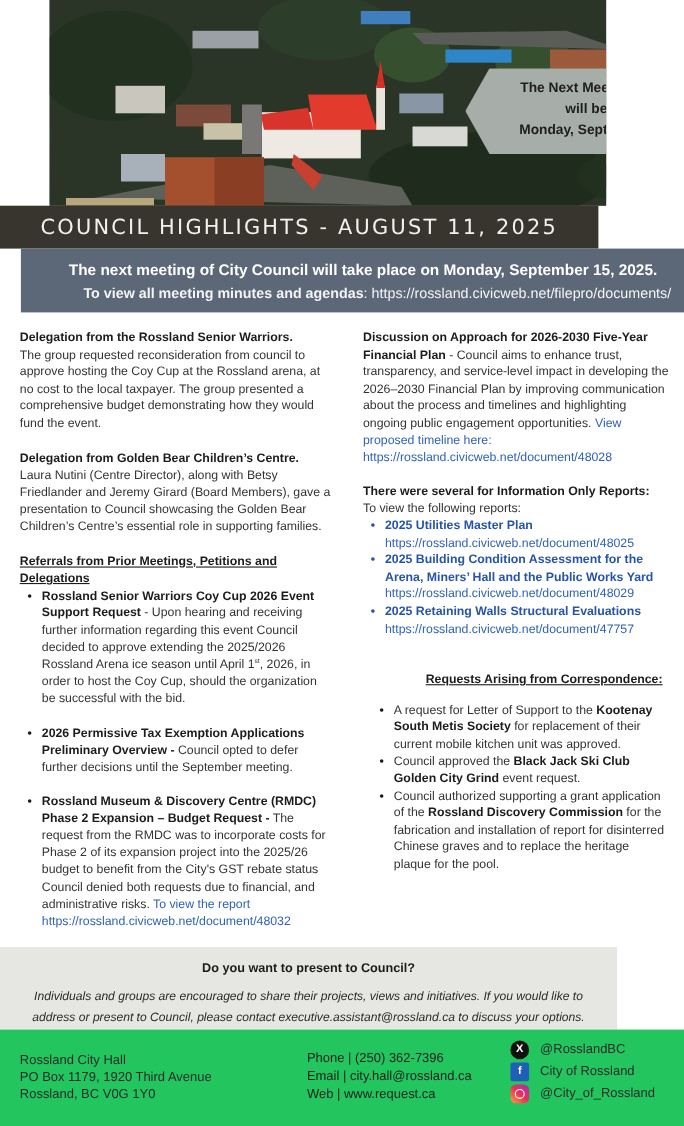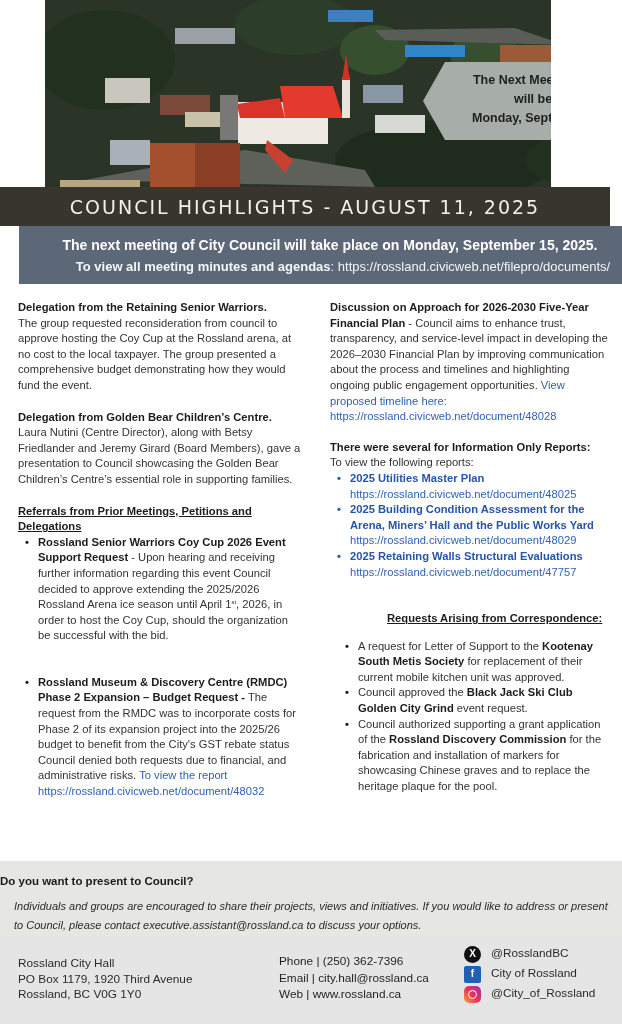--- a/index.html
+++ b/index.html
@@ -11,21 +11,21 @@
           background: linear-gradient(180deg, #1f2a1e 0%, #2d3b2a 40%, #34402f 70%, #1e2a1c 100%); margin-left: 45px; }
   .hero svg { position: absolute; left: 0; top: 0; }
   .callout { position: absolute; left: 378px; top: 62px; width: 244px; height: 78px; }
   .callout .shape { position: absolute; inset: 0; background: #a7aeaa;
                     clip-path: polygon(22px 0, 100% 0, 100% 100%, 22px 100%, 0 50%); }
   .callout .text { position: absolute; left: 28px; right: 4px; top: 9px; text-align: center;
                    font-family: "Liberation Sans", sans-serif; font-weight: bold; font-size: 12.5px;
                    line-height: 19px; color: #1e1e1e; }
 
   
-  .title-band { position: absolute; left: 0; top: 187px; width: 610px; height: 39px; background: #38352f;
+  .title-band { position: absolute; left: 0; top: 187px; width: 544px; height: 39px; background: #38352f;
                 display: flex; align-items: center; justify-content: center; }
   .title-band h1 { font-family: "DejaVu Sans", sans-serif; font-weight: normal; font-size: 19px;
                    letter-spacing: 2px; color: #f2f0ea; }
 
   
   .info-band { position: absolute; left: 0; top: 226px; width: 622px; height: 58px; background: #5c6777;
                text-align: center; color: #ffffff; margin-left: 19px; }
   .info-band .l1 { font-family: "Liberation Sans", sans-serif; font-weight: bold; font-size: 14px; margin-top: 11px; }
   .info-band .l2 { font-family: "Liberation Sans", sans-serif; font-size: 13px; margin-top: 6px; color: #f4f5f7; padding-left: 26px; }
   .info-band .l2 b { font-weight: bold; }
@@ -41,27 +41,27 @@
   .ul-head { font-weight: bold; text-decoration: underline; color: #1c1c1c; }
   .link { color: #2f62b4; }
   .blink { color: #2654a8; font-weight: bold; margin-top: 43px; }
   ul.bl { list-style: none; margin: 0; padding-left: 20px; }
   ul.bl li { position: relative; }
   ul.bl li::before { content: "\2022"; position: absolute; left: -13px; top: 0; color: #1c1c1c; font-weight: bold; }
   ul.bl.blue li::before { color: #2654a8; }
   sup { font-size: 6px; vertical-align: top; line-height: 10px; }
 
   
-  .present { position: absolute; left: 0; top: 861px; width: 622px; height: 75px; background: #e6e6e3;
-             text-align: left; font-family: "Liberation Sans", sans-serif; color: #2b2b2b; }
+  .present { position: absolute; left: 0; top: 861px; width: 561px; height: 75px; background: #e6e6e3;
+             text-align: center; font-family: "Liberation Sans", sans-serif; color: #2b2b2b; }
   .present .q { font-weight: bold; font-size: 11.5px; margin-top: 14px; color: #1c1c1c; }
   .present .t { font-size: 11px; line-height: 19px; margin-top: 10px; padding: 0 14px; font-style: italic; }
 
   
-  .footer { position: absolute; left: 0; top: 936px; width: 622px; height: 88px; background: #e5e5e5;
+  .footer { position: absolute; left: 0; top: 936px; width: 622px; height: 88px; background: #22c55e;
             font-family: "Liberation Sans", sans-serif; font-size: 11.8px; line-height: 15.5px; color: #2b2b2b; }
   .addr { position: absolute; left: 18px; top: 20px; }
   .contact { position: absolute; left: 279px; top: 17px; line-height: 16.5px; color: #1f1f1f; }
   .social { position: absolute; left: 464px; top: 8px; }
   .social .row { display: flex; align-items: center; height: 20px; margin-bottom: 0px; }
   .social .ico { width: 17px; height: 17px; display: inline-flex; align-items: center; justify-content: center;
                  margin-right: 10px; font-size: 10px; font-weight: bold; color: #fff; }
   .ico-x { background: #111; border-radius: 50%; }
   .ico-fb { background: #1f5fb7; border-radius: 2px; }
   .ico-ig { border-radius: 5px; background: linear-gradient(45deg, #f9a33a 0%, #e8315a 50%, #a12fb8 100%); }
@@ -125,37 +125,40 @@
 </div>
 
 <div class="info-band">
   <div class="l1">The next meeting of City Council will take place on Monday, September 15, 2025.</div>
   <div class="l2">
     <b>To view all meeting minutes and agendas</b><span>: https://rossland.civicweb.net/filepro/documents/</span>
   </div>
 </div>
 
 <div class="col col-left">
-  <p class="bold">Delegation from the Retaining Senior Warriors.</p>
+  <p class="bold">Delegation from the Rossland Senior Warriors.</p>
   <p>The group requested reconsideration from council to approve hosting the Coy Cup at the Rossland arena, at no cost to the local taxpayer.  The group presented a comprehensive budget demonstrating how they would fund the event.</p>
   <div class="sec-gap"></div>
 
   <p class="bold">Delegation from Golden Bear Children’s Centre.</p>
   <p>Laura Nutini (Centre Director), along with Betsy Friedlander and Jeremy Girard (Board Members), gave a presentation to Council showcasing the Golden Bear Children’s Centre’s essential role in supporting families.</p>
   <div class="sec-gap"></div>
 
   <p class="ul-head">Referrals from Prior Meetings, Petitions and Delegations</p>
   <ul class="bl">
     <li>
       <b>Rossland Senior Warriors Coy Cup 2026 Event Support Request</b><span> - Upon hearing and receiving further information regarding this event Council decided to approve extending the 2025/2026 Rossland Arena ice season until April 1</span><sup>st</sup><span>, 2026, in order to host the Coy Cup, should the organization be successful with the bid.</span>
     </li>
   </ul>
   <div class="sec-gap"></div>
 
   <ul class="bl">
+    <li>
+      <b>2026 Permissive Tax Exemption Applications Preliminary Overview -</b><span> Council opted to defer further decisions until the September meeting.</span>
+    </li>
     <li style="margin-top:15px;">
       <b>Rossland Museum &amp; Discovery Centre (RMDC) Phase 2 Expansion – Budget Request -</b><span> The request from the RMDC was to incorporate costs for Phase 2 of its expansion project into the 2025/26 budget to benefit from the City's GST rebate status Council denied both requests due to financial, and administrative risks. </span><span class="link">To view the report</span><br><span class="link">https://rossland.civicweb.net/document/48032</span>
     </li>
   </ul>
 </div>
 
 <div class="col col-right">
   <p>
     <b>Discussion on Approach for 2026-2030 Five-Year Financial Plan</b><span> - Council aims to enhance trust, transparency, and service-level impact in developing the 2026–2030 Financial Plan by improving communication about the process and timelines and highlighting ongoing public engagement opportunities.  </span><span class="link">View proposed timeline here: https://rossland.civicweb.net/document/48028</span>
   </p>
@@ -182,41 +185,41 @@
   <p class="ul-head" style="margin-left:9px;padding-left:48px;">Requests Arising from Correspondence:</p>
   <div style="height:12px;"></div>
   <ul class="bl" style="padding-left:28px;">
     <li>
       <span>A request for Letter of Support to the </span><b>Kootenay South Metis Society</b><span> for replacement of their current mobile kitchen unit was approved.</span>
     </li>
     <li>
       <span>Council approved the </span><b>Black Jack Ski Club Golden City Grind</b><span> event request.</span>
     </li>
     <li>
-      <span>Council authorized supporting a grant application of the </span><b>Rossland Discovery Commission</b><span> for the fabrication and installation of markers for showcasing Chinese graves and to replace the heritage plaque for the pool.</span>
+      <span>Council authorized supporting a grant application of the </span><b>Rossland Discovery Commission</b><span> for the fabrication and installation of report for disinterred Chinese graves and to replace the heritage plaque for the pool.</span>
     </li>
   </ul>
 </div>
 
 <div class="present">
   <div class="q">Do you want to present to Council?</div>
   <div class="t">Individuals and groups are encouraged to share their projects, views and initiatives. If you would like to address or present to Council, please contact executive.assistant@rossland.ca to discuss your options.</div>
 </div>
 
 <div class="footer">
   <div class="addr">
     <div>Rossland City Hall</div>
     <div>PO Box 1179, 1920 Third Avenue</div>
     <div>Rossland, BC V0G 1Y0</div>
   </div>
 
   <div class="contact">
     <div><span>Phone | </span><span>(250) 362-7396</span></div>
     <div><span>Email  | </span><span>city.hall@rossland.ca</span></div>
-    <div><span>Web  | </span><span>www.rossland.ca</span></div>
+    <div><span>Web  | </span><span>www.request.ca</span></div>
   </div>
 
   <div class="social">
     <div class="row">
       <span class="ico ico-x">X</span>
       <span>@RosslandBC</span>
     </div>
     <div class="row">
       <span class="ico ico-fb">f</span>
       <span>City of Rossland</span>

